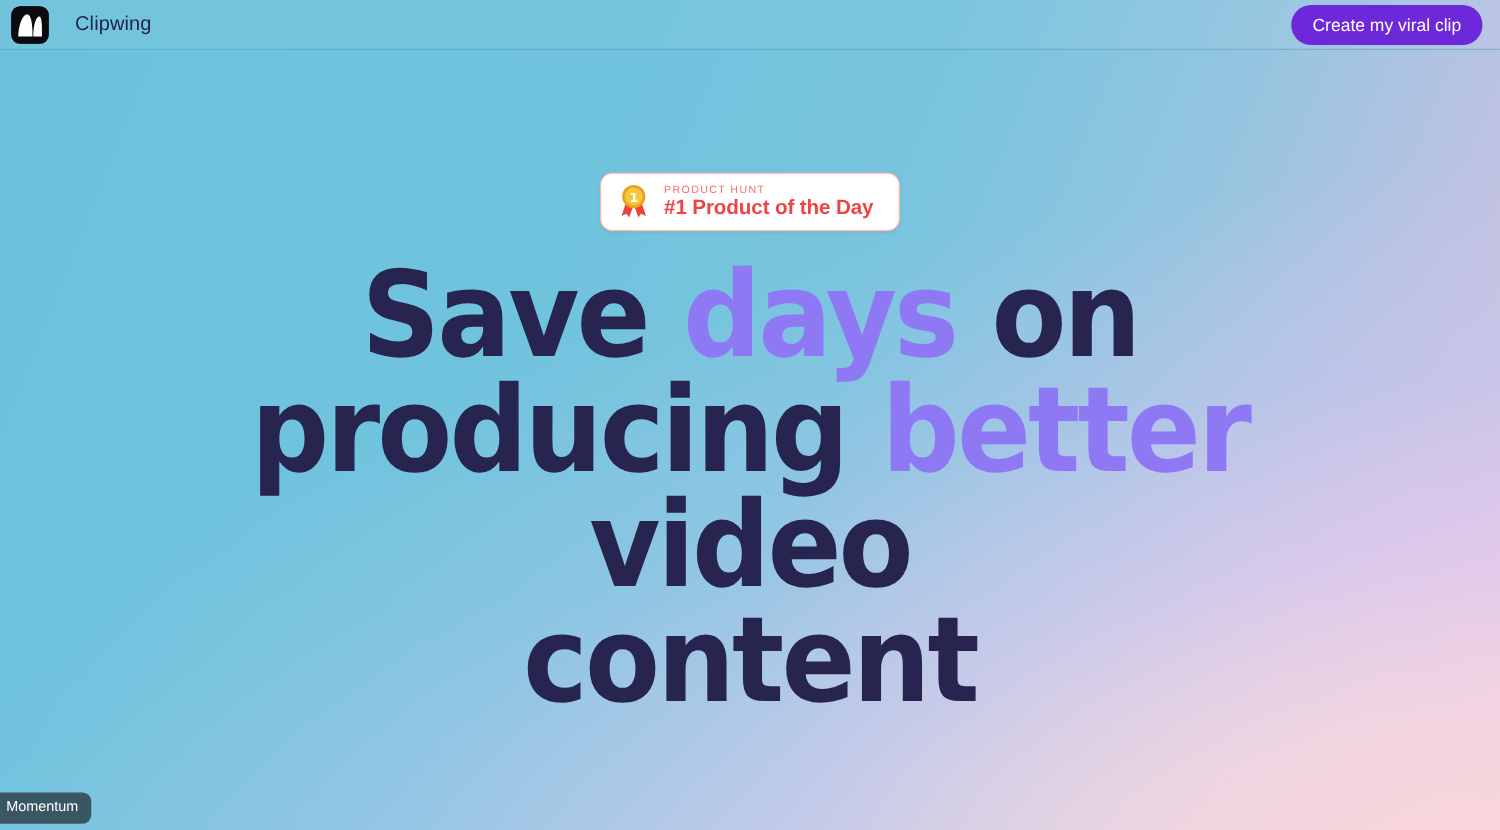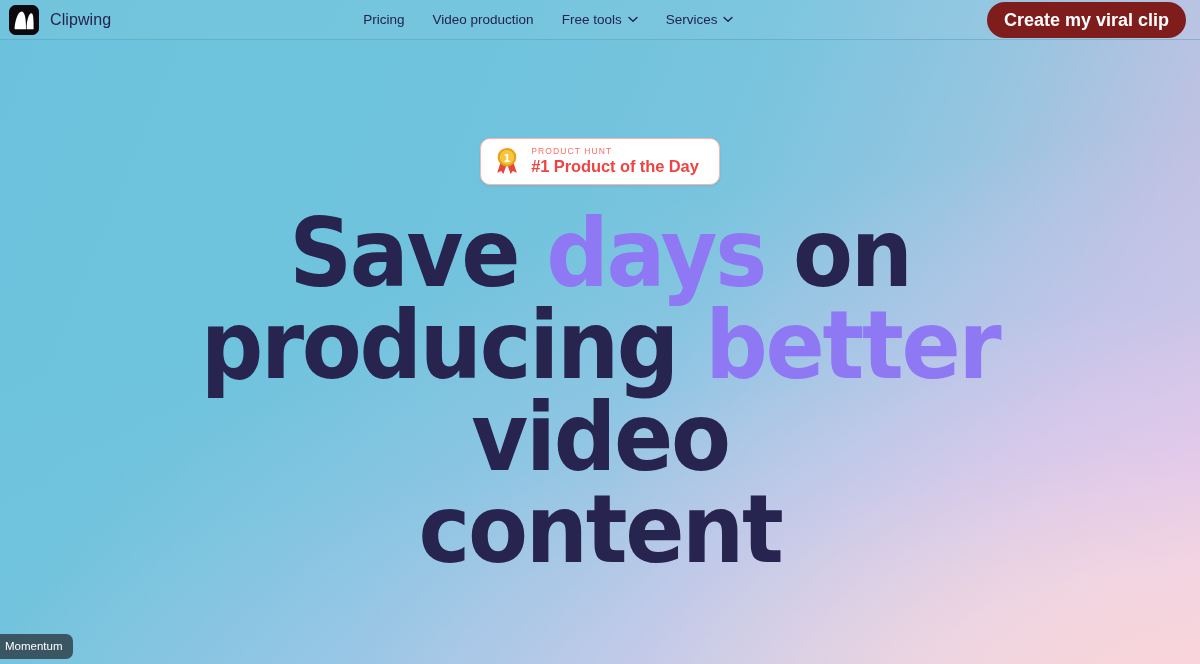--- a/index.html
+++ b/index.html
@@ -36,21 +36,21 @@
     align-items: center;
     padding: 0 14px 0 9px;
     border-bottom: 1px solid rgba(90,160,185,0.55);
     background: rgba(255,255,255,0.045);
     z-index: 10;
   }
 
   #brand {
     display: flex;
     align-items: center;
-    gap: 11px;
+    gap: 21px;
     text-decoration: none;
   }
 
   .logo-mark {
     width: 30px;
     height: 30px;
     border-radius: 7px;
     background: #0b0b0f;
     display: block;
     flex: 0 0 auto;
@@ -78,27 +78,27 @@
     color: #24234d;
     white-space: nowrap;
     cursor: pointer;
     text-decoration: none;
   }
 
   .chev { display: block; }
 
   #header-cta {
     margin-left: auto;
-    background: #7f1d1d;
+    background: #6d28d9;
     color: #ffffff;
     border: none;
     border-radius: 999px;
     font-family: inherit;
-    font-size: 18px;
-    font-weight: bold;
+    font-size: 14px;
+    font-weight: normal;
     padding: 9px 17px;
     cursor: pointer;
     white-space: nowrap;
     line-height: 1;
   }
 
   
   #hero {
     position: absolute;
     top: 41px; left: 0; right: 0; bottom: 0;
@@ -189,45 +189,20 @@
 
   <a id="brand" href="#">
     <svg class="logo-mark" viewBox="0 0 30 30">
       <rect x="0" y="0" width="30" height="30" rx="7" fill="#0b0b0f"></rect>
       <path d="M5.6 24.2 C5.6 15.6 9.2 6.4 12.6 6.4 C15.8 6.4 17.0 13.2 17.0 24.2 Z" fill="#ffffff"></path>
       <path d="M17.6 24.2 C17.6 14.4 20.0 8.2 22.4 8.2 C24.3 8.2 24.6 13.5 24.6 24.2 Z" fill="#ffffff"></path>
     </svg>
     <span class="brand-name">Clipwing</span>
   </a>
 
-  <nav id="nav">
-
-    <a class="nav-item" href="#">
-      <span>Pricing</span>
-    </a>
-
-    <a class="nav-item" href="#">
-      <span>Video production</span>
-    </a>
-
-    <a class="nav-item" href="#">
-      <span>Free tools</span>
-      <svg class="chev" width="10" height="7" viewBox="0 0 10 7">
-        <path d="M1 1.4 L5 5.2 L9 1.4" fill="none" stroke="#24234d" stroke-width="1.4" stroke-linecap="round" stroke-linejoin="round"></path>
-      </svg>
-    </a>
-
-    <a class="nav-item" href="#">
-      <span>Services</span>
-      <svg class="chev" width="10" height="7" viewBox="0 0 10 7">
-        <path d="M1 1.4 L5 5.2 L9 1.4" fill="none" stroke="#24234d" stroke-width="1.4" stroke-linecap="round" stroke-linejoin="round"></path>
-      </svg>
-    </a>
-
-  </nav>
 
   <button id="header-cta">Create my viral clip</button>
 
 </header>
 
 <main id="hero">
 
   <div id="ph-badge">
     <svg width="26" height="28" viewBox="0 0 26 28">
       <path d="M6.6 15.5 L3.2 25.8 L7.2 24.0 L9.4 27.0 L12.8 17.2 Z" fill="#e8453c"></path>

